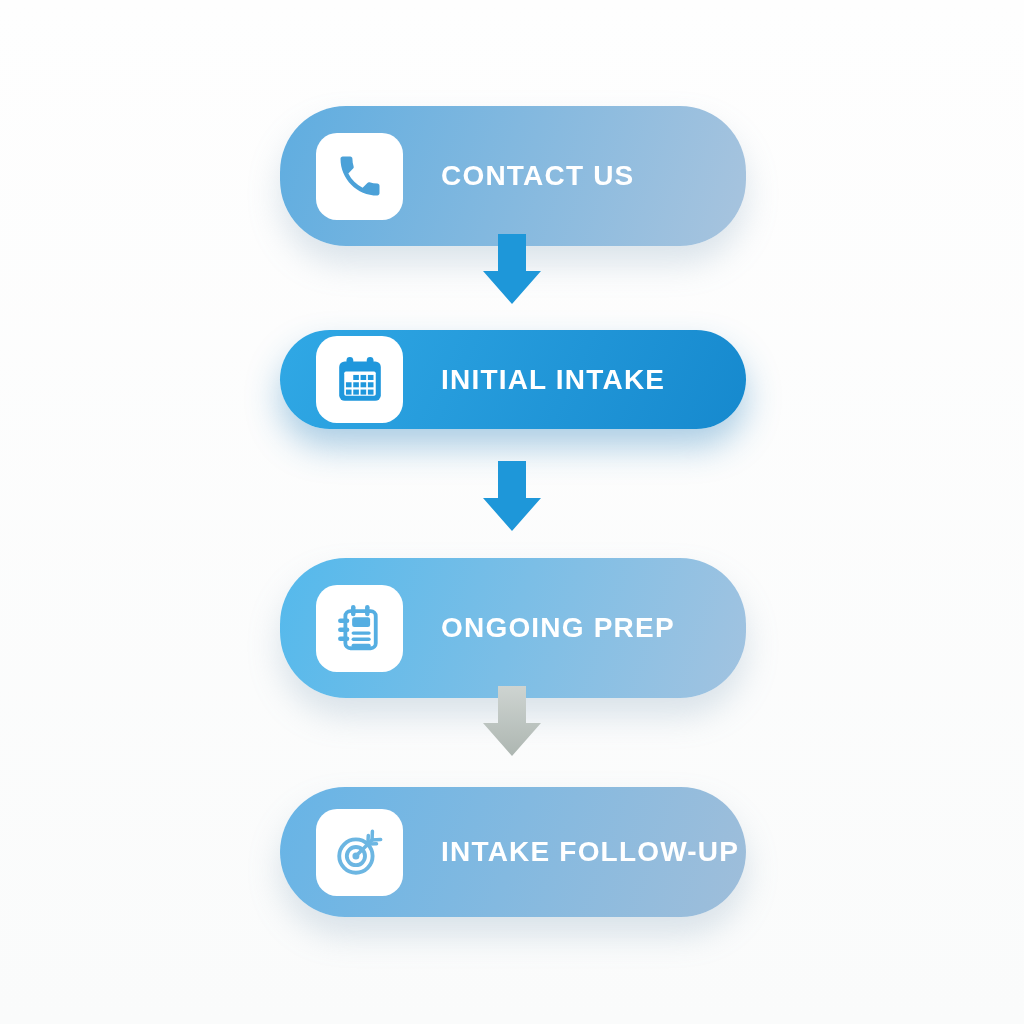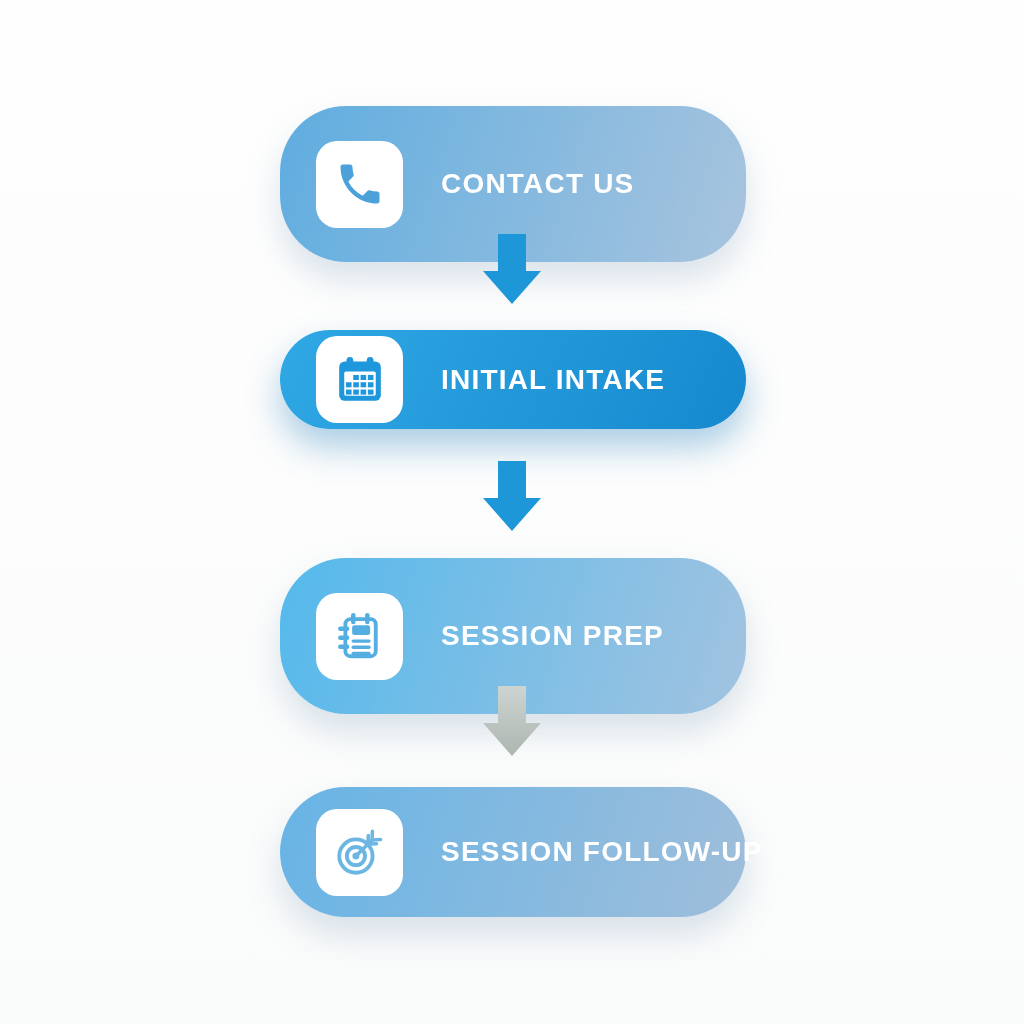--- a/index.html
+++ b/index.html
@@ -6,21 +6,21 @@
   .canvas{
     position:relative;
     width:1024px;height:1024px;
     background:linear-gradient(180deg,#fefefe 0%,#fafbfb 100%);
     font-family:"Liberation Sans","DejaVu Sans",sans-serif;
     overflow:hidden;
   }
   .pill{
     position:absolute;
     left:280px;
-    width:466px;height:156px;
+    width:466px;height:140px;
     border-radius:66px;
     display:flex;align-items:center;
     padding-left:36px;
     box-sizing:border-box;
   }
   .p1{top:106px;background:linear-gradient(108deg,#5fade0 0%,#a8c4de 100%);
       box-shadow:0 18px 32px rgba(130,160,185,.28);}
   .p2{top:330px;height:99px;background:linear-gradient(115deg,#30a8e5 0%,#1689ce 100%);
       box-shadow:0 18px 34px rgba(40,130,190,.38);}
   .p3{top:558px;background:linear-gradient(108deg,#54b9ec 0%,#a2c3e0 100%);
@@ -110,21 +110,21 @@
           <rect x="4.5" y="15.5" width="10" height="4" rx="2"></rect>
           <rect x="4.5" y="23.5" width="10" height="4" rx="2"></rect>
           <rect x="4.5" y="31.5" width="10" height="4" rx="2"></rect>
           <rect x="17" y="14.5" width="16" height="8.5" rx="2"></rect>
           <rect x="16.5" y="27" width="17" height="3" rx="1.5"></rect>
           <rect x="16.5" y="32.5" width="17" height="3" rx="1.5"></rect>
           <rect x="16.5" y="38" width="17" height="3" rx="1.5"></rect>
         </g>
       </svg>
     </div>
-    <div class="step-label">SESSION PREP</div>
+    <div class="step-label">ONGOING PREP</div>
   </div>
 
   <svg class="arrow a3" viewBox="0 0 58 70" aria-hidden="true">
     <defs>
       <linearGradient id="grayGrad" x1="0" y1="0" x2="0" y2="1">
         <stop offset="0" stop-color="#ced4d1"></stop>
         <stop offset="1" stop-color="#adb6b1"></stop>
       </linearGradient>
     </defs>
     <path fill="url(#grayGrad)" d="M15 0 H43 V37 H58 L29 70 L0 37 H15 Z"></path>
@@ -138,16 +138,16 @@
           <circle cx="20.5" cy="27.5" r="7.8"></circle>
         </g>
         <circle cx="20.5" cy="27.5" r="3" fill="#6cb6e2"></circle>
         <g fill="none" stroke-width="3" stroke-linecap="round" stroke-linejoin="round" transform="rotate(-45 20.5 27.5)" stroke="#6cb6e2">
           <path d="M20.5 27.5 L41 27.5"></path>
           <path d="M35 27.5 L40.5 22.5 M35 27.5 L40.5 32.5"></path>
           <path d="M40 27.5 L45.5 22.5 M40 27.5 L45.5 32.5"></path>
         </g>
       </svg>
     </div>
-    <div class="step-label">SESSION FOLLOW-UP</div>
+    <div class="step-label">INTAKE FOLLOW-UP</div>
   </div>
 
 </div>
 
 </body></html>

